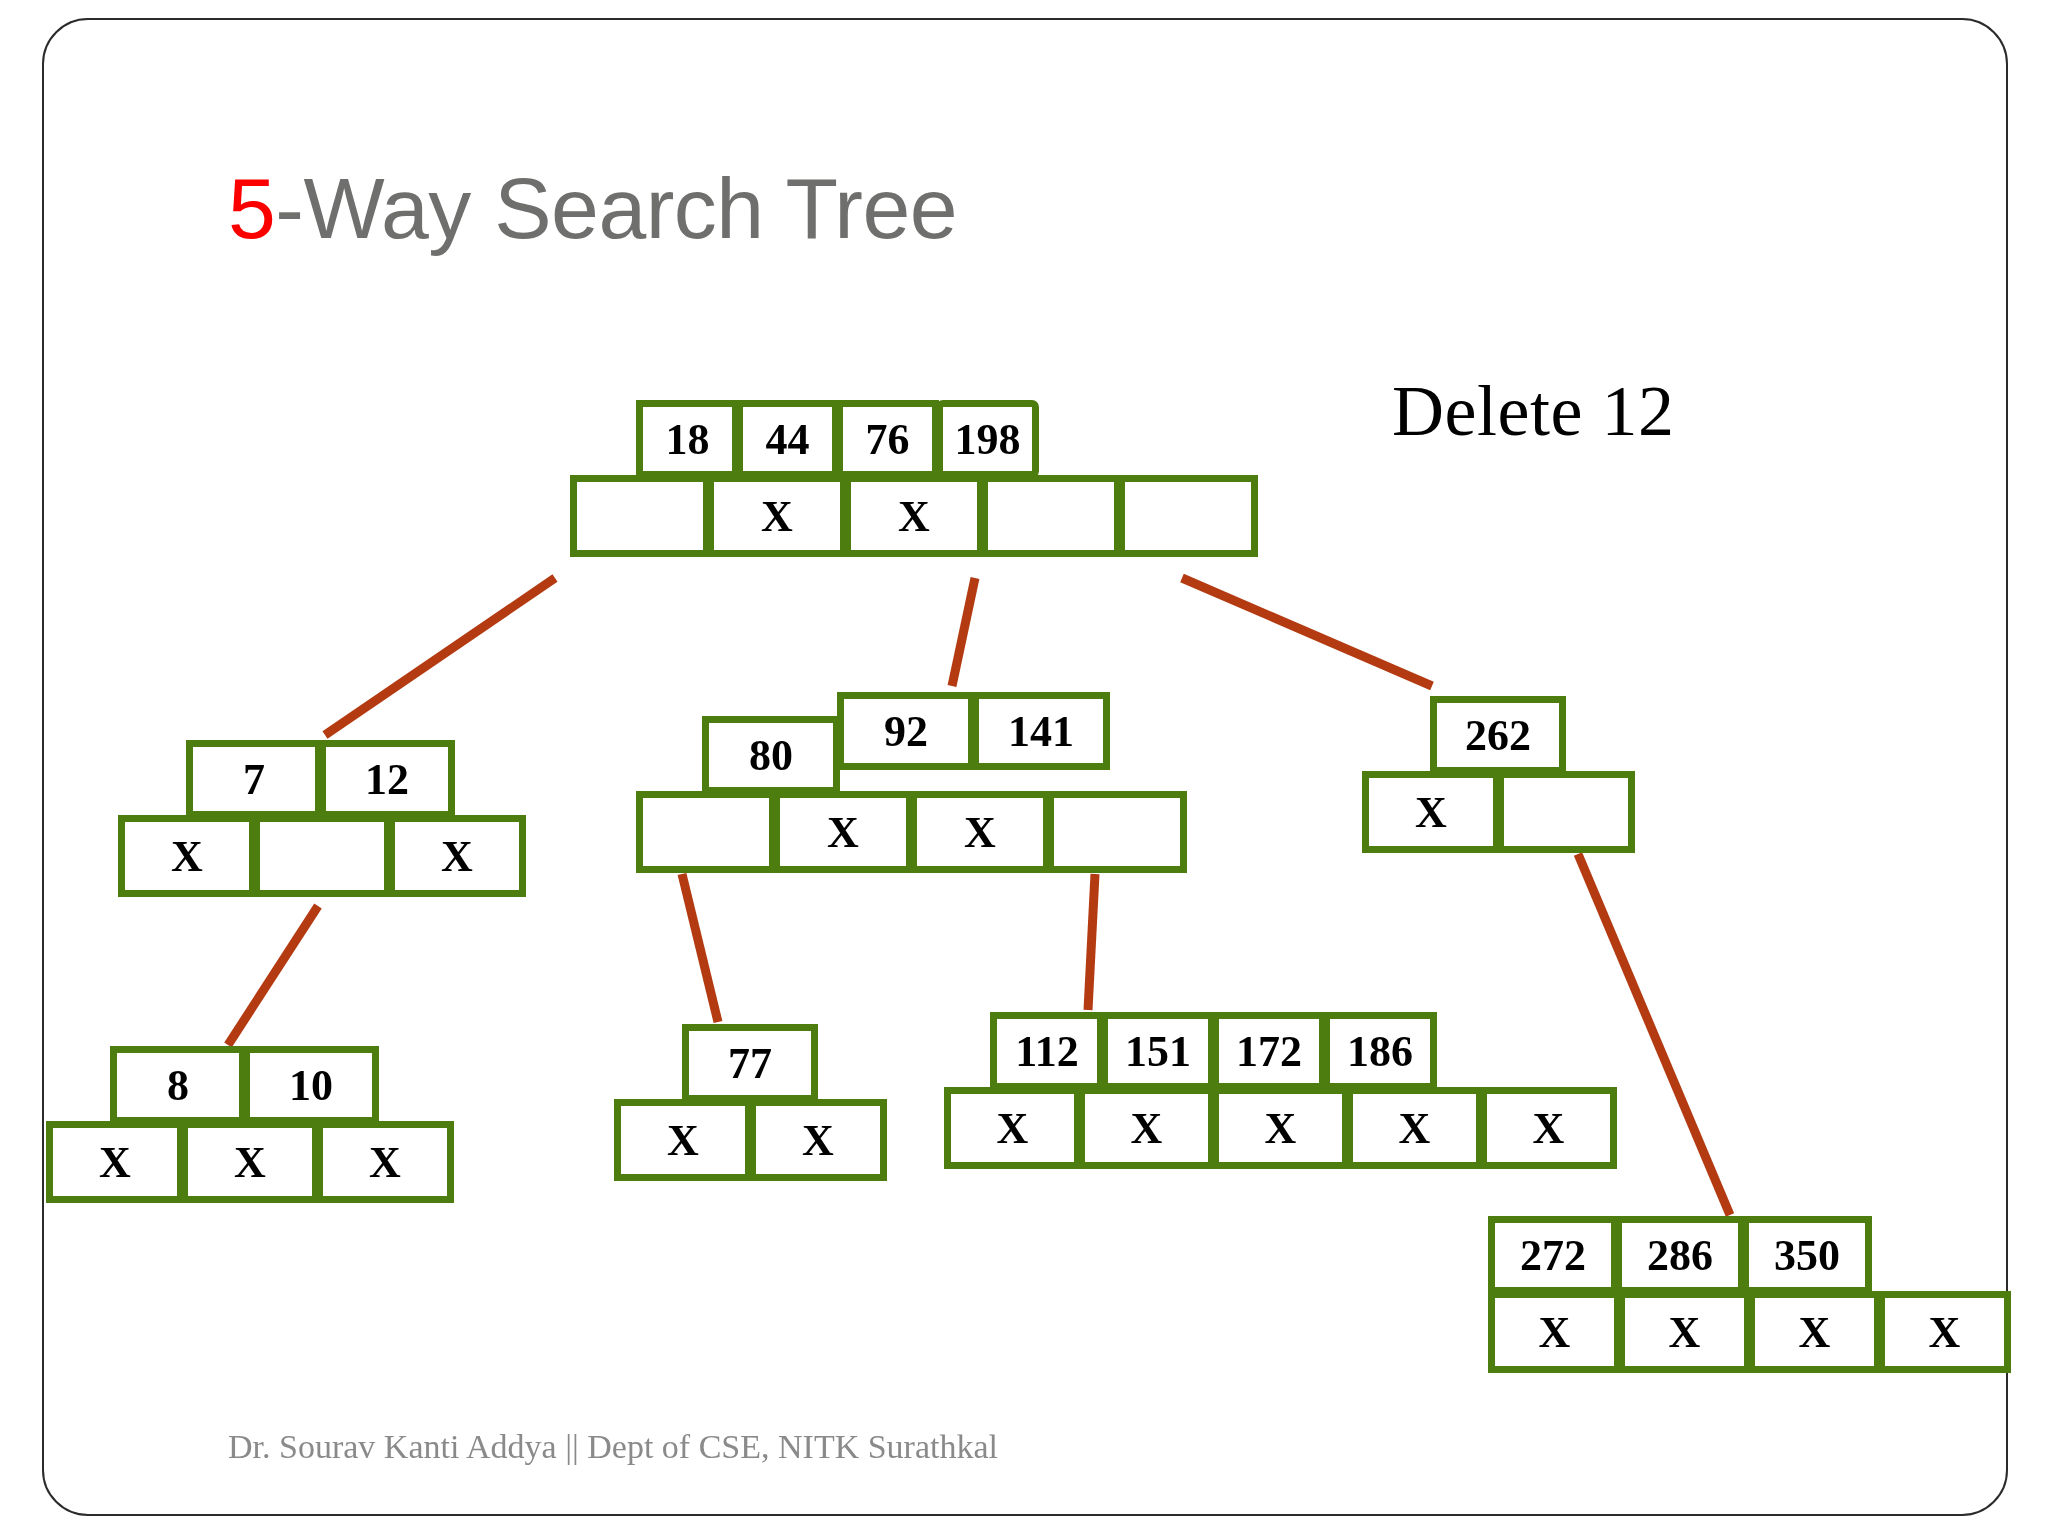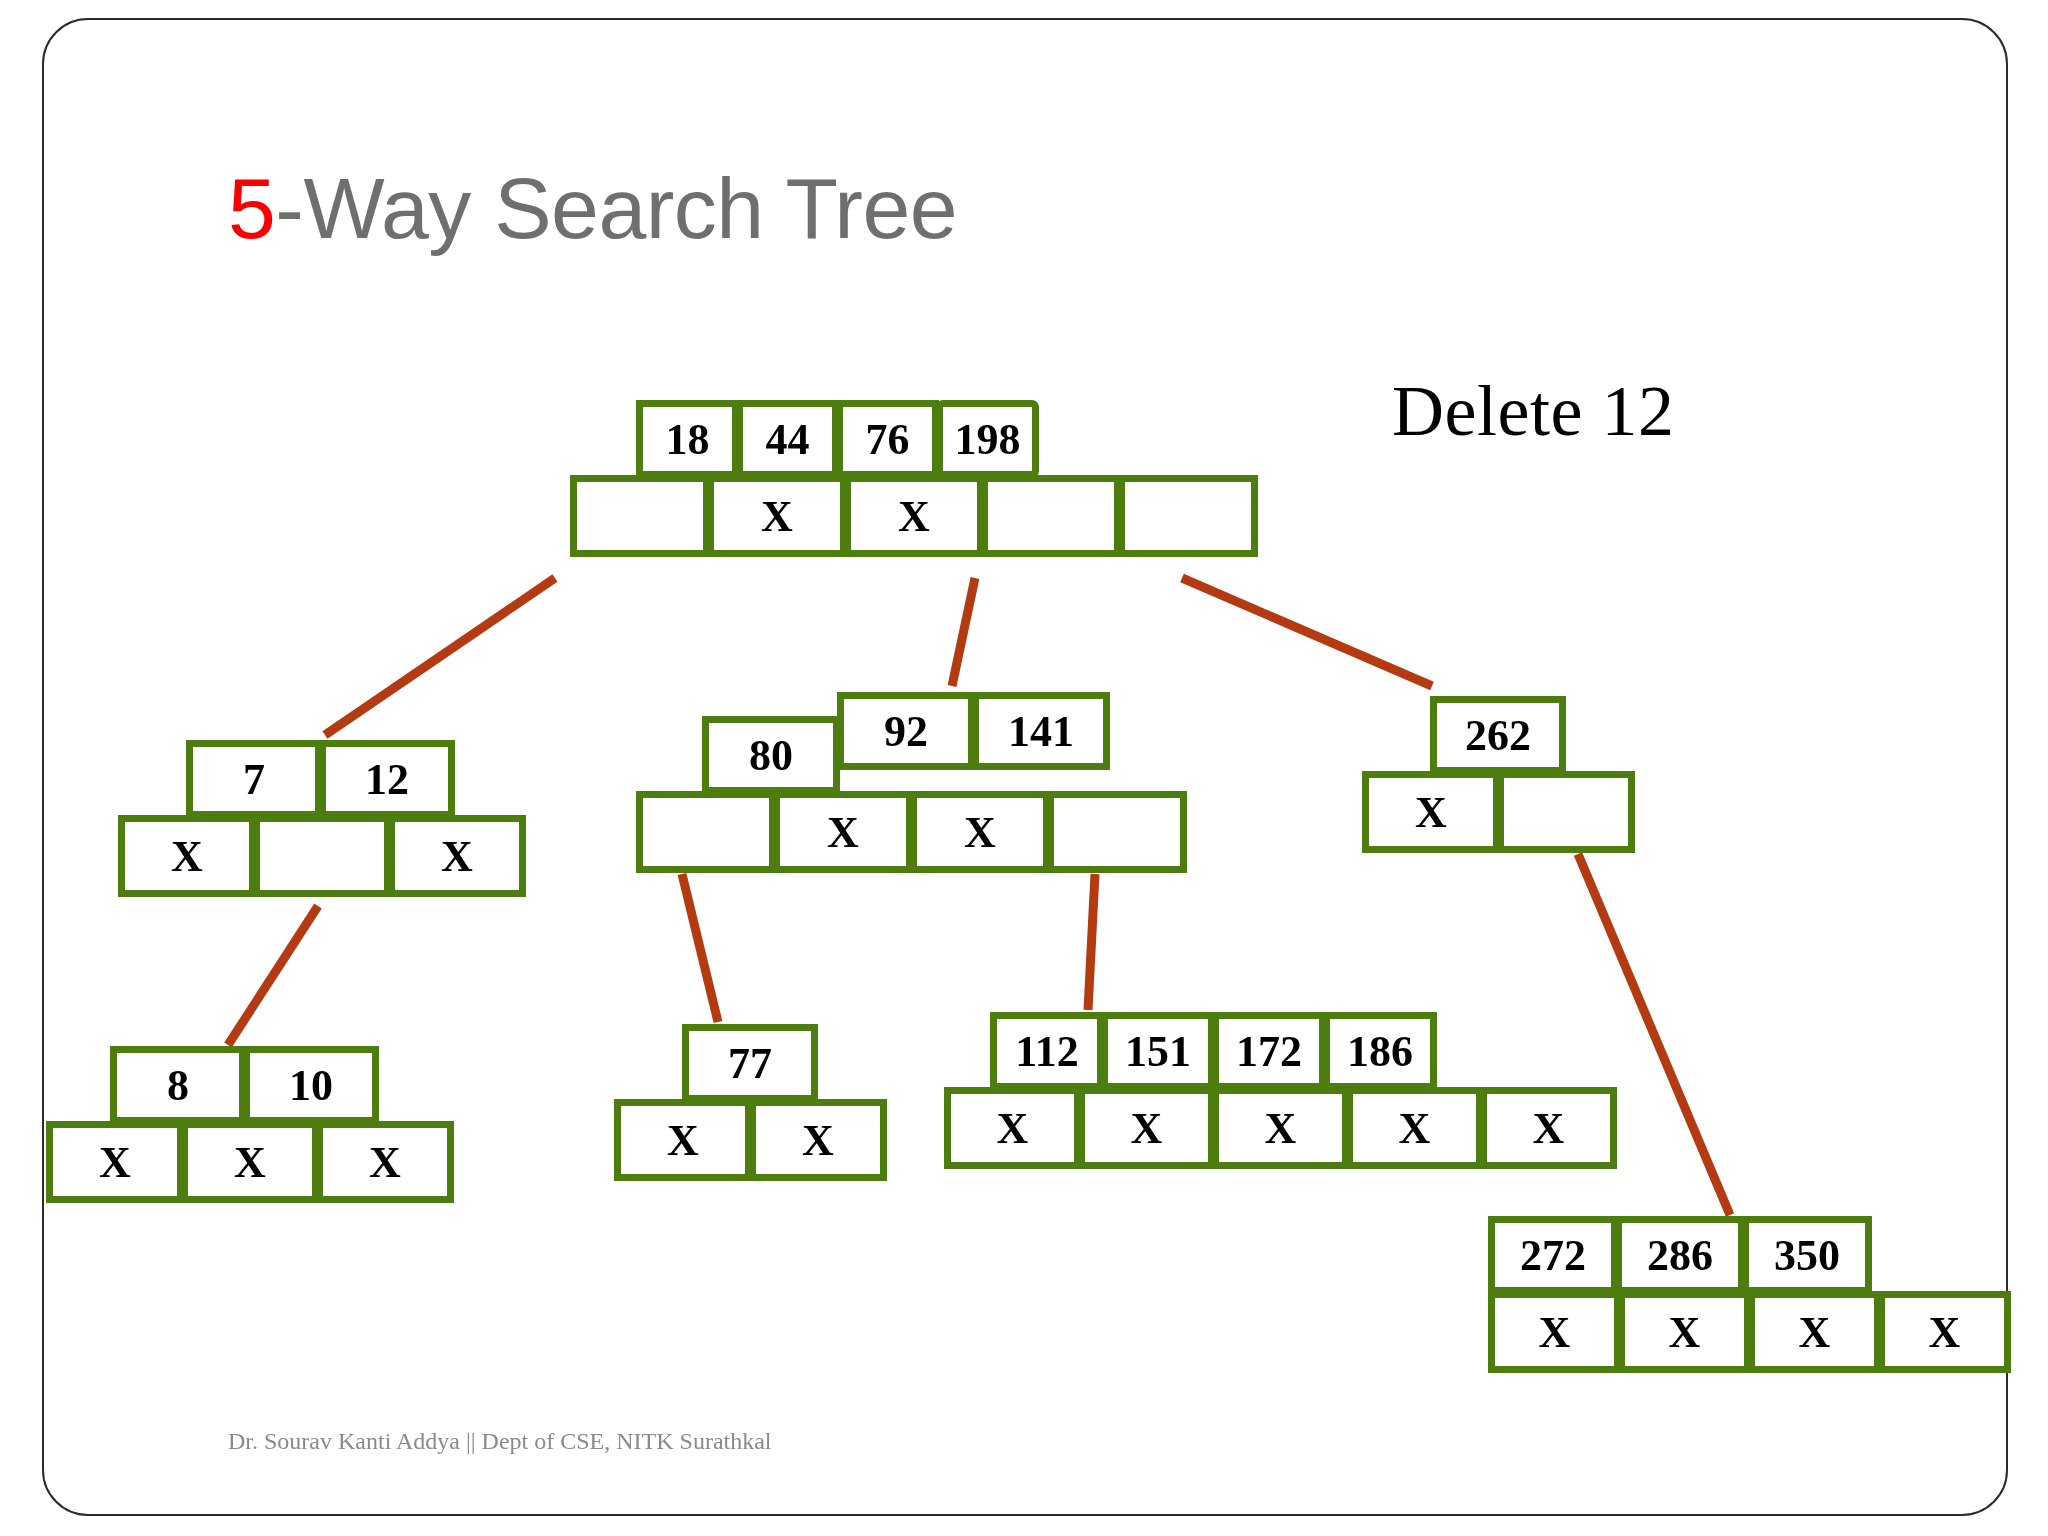--- a/index.html
+++ b/index.html
@@ -51,21 +51,21 @@
     color: #000000;
     white-space: nowrap;
     letter-spacing: 0.5px;
   }
 
   
   #footer {
     position: absolute;
     left: 228px;
     top: 1428px;
-    font-size: 24px;
+    font-size: 34px;
     color: #8a8a8a;
     white-space: nowrap;
   }
 
   
   #links {
     position: absolute;
     left: 0; top: 0;
     width: 2048px;
     height: 1536px;

